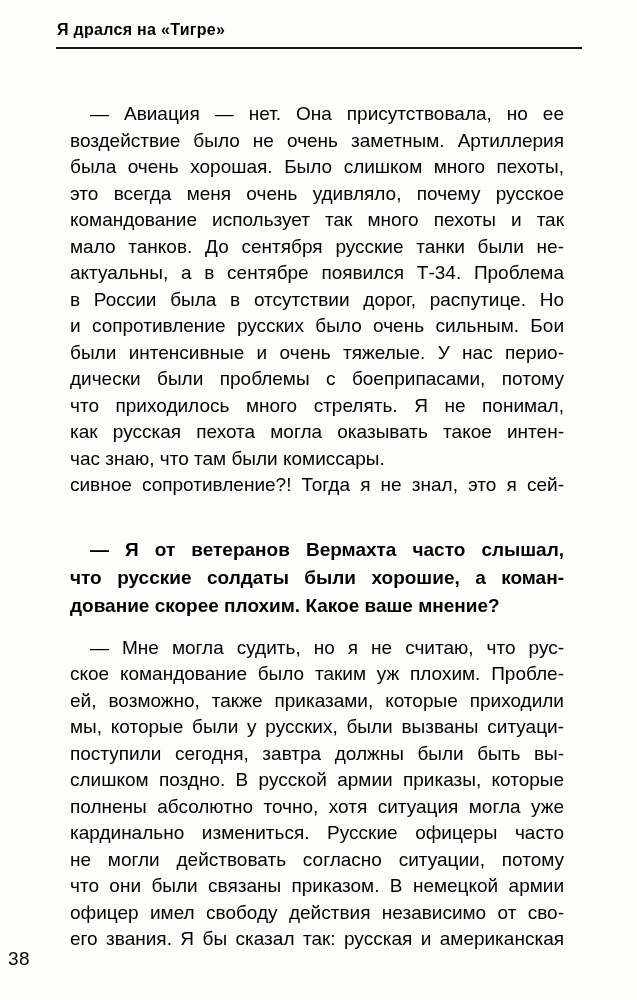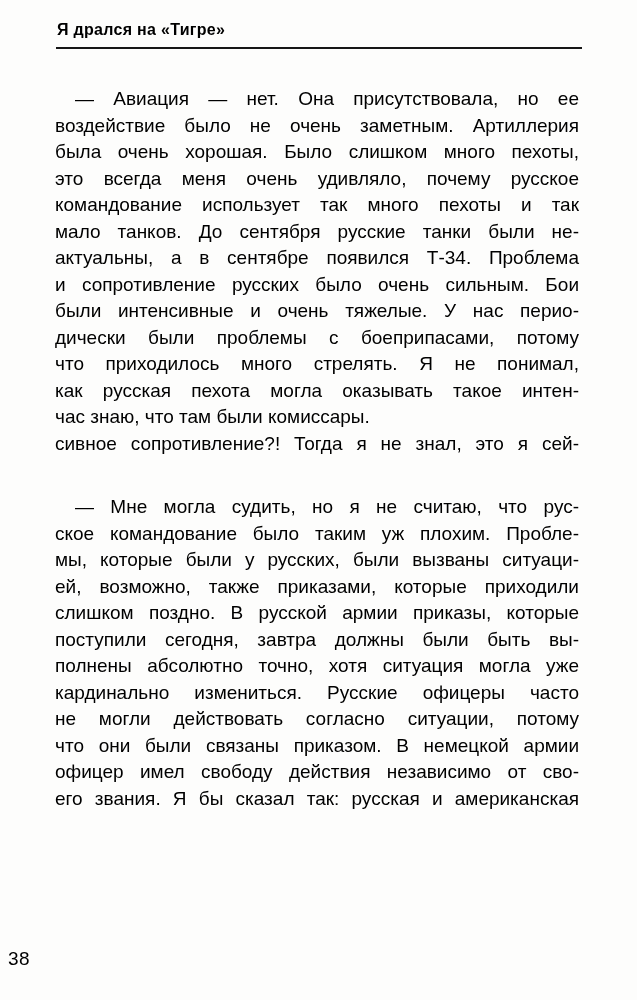--- a/index.html
+++ b/index.html
@@ -35,21 +35,21 @@
   }
   .body-text {
     position: absolute;
     left: 55px;
     top: 86px;
     width: 524px;
     font-size: 19px;
     line-height: 26.5px;
   }
   .para {
-    margin: 0;
+    margin: 15px;
   }
   .para.bold {
     font-weight: bold;
     line-height: 28px;
   }
   .para:nth-child(2) { margin-top: 37px; }
   .para:nth-child(3) { margin-top: 11px; }
   .line {
     text-align: justify;
     text-align-last: justify;
@@ -79,35 +79,41 @@
   <div class="header-rule"></div>
   <div class="body-text">
       <div class="para">
         <div class="line first">— Авиация — нет. Она присутствовала, но ее</div>
         <div class="line">воздействие было не очень заметным. Артиллерия</div>
         <div class="line">была очень хорошая. Было слишком много пехоты,</div>
         <div class="line">это всегда меня очень удивляло, почему русское</div>
         <div class="line">командование использует так много пехоты и так</div>
         <div class="line">мало танков. До сентября русские танки были не-</div>
         <div class="line">актуальны, а в сентябре появился Т-34. Проблема</div>
+        <div class="line">в России была в отсутствии дорог, распутице. Но</div>
         <div class="line">и сопротивление русских было очень сильным. Бои</div>
         <div class="line">были интенсивные и очень тяжелые. У нас перио-</div>
         <div class="line">дически были проблемы с боеприпасами, потому</div>
         <div class="line">что приходилось много стрелять. Я не понимал,</div>
         <div class="line">как русская пехота могла оказывать такое интен-</div>
         <div class="line lastline">час знаю, что там были комиссары.</div>
         <div class="line">сивное сопротивление?! Тогда я не знал, это я сей-</div>
       </div>
+      <div class="para bold">
+        <div class="line first">— Я от ветеранов Вермахта часто слышал,</div>
+        <div class="line">что русские солдаты были хорошие, а коман-</div>
+        <div class="line lastline">дование скорее плохим. Какое ваше мнение?</div>
+      </div>
       <div class="para">
         <div class="line first">— Мне могла судить, но я не считаю, что рус-</div>
         <div class="line">ское командование было таким уж плохим. Пробле-</div>
+        <div class="line">ей, возможно, также приказами, которые приходили</div>
         <div class="line">мы, которые были у русских, были вызваны ситуаци-</div>
-        <div class="line">ей, возможно, также приказами, которые приходили</div>
+        <div class="line">поступили сегодня, завтра должны были быть вы-</div>
         <div class="line">слишком поздно. В русской армии приказы, которые</div>
-        <div class="line">поступили сегодня, завтра должны были быть вы-</div>
         <div class="line">полнены абсолютно точно, хотя ситуация могла уже</div>
         <div class="line">кардинально измениться. Русские офицеры часто</div>
         <div class="line">не могли действовать согласно ситуации, потому</div>
         <div class="line">что они были связаны приказом. В немецкой армии</div>
         <div class="line">офицер имел свободу действия независимо от сво-</div>
         <div class="line">его звания. Я бы сказал так: русская и американская</div>
       </div>
     </div>
   <div class="page-number">38</div>
 </div>

